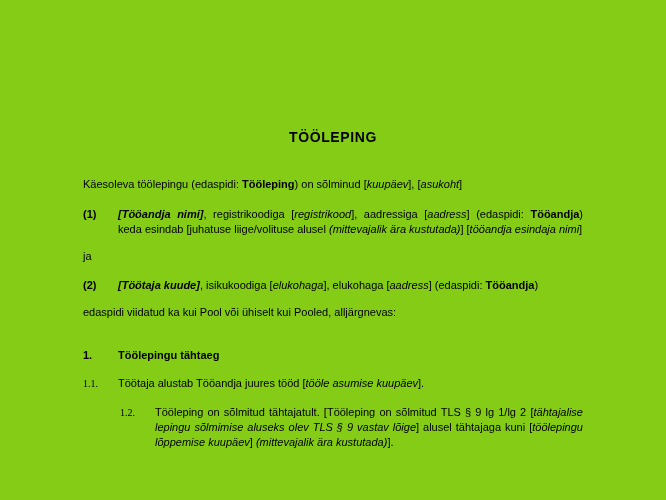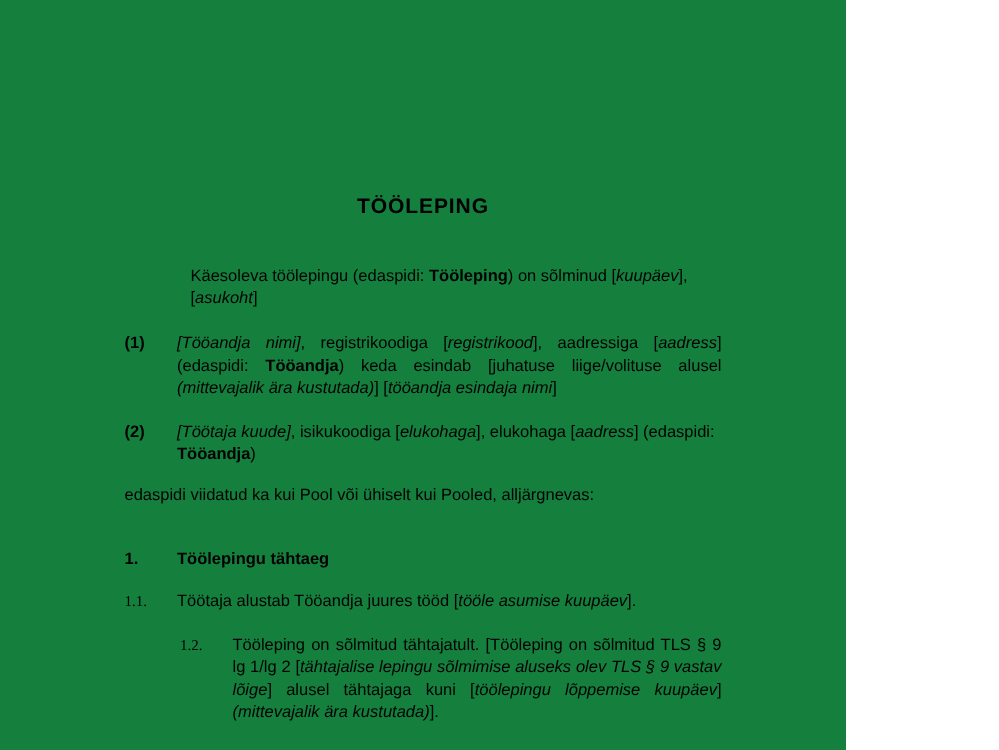--- a/index.html
+++ b/index.html
@@ -12,34 +12,34 @@
     height: 500px;
     overflow: hidden;
     font-family: "Liberation Sans", sans-serif;
     font-size: 11px;
     line-height: 15px;
     color: #000000;
     -webkit-font-smoothing: antialiased;
   }
   .page {
     box-sizing: border-box;
-    width: 564px;
+    width: 666px;
     height: 500px;
     padding: 129px 83px 0 83px;
-    background: #15803d;
+    background: #84cc16;
   }
   .doc-title {
     text-align: center;
     font-weight: bold;
     font-size: 14px;
     line-height: 17px;
     letter-spacing: 0.6px;
   }
   .para { margin: 0; }
-  .p-intro   { margin-top: 31px; margin-left: 44px; }
+  .p-intro   { margin-top: 31px; }
   .p-party1  { margin-top: 15px; }
   .p-ja      { margin-top: 12px; }
   .p-party2  { margin-top: 14px; }
   .p-note    { margin-top: 12px; }
   .p-heading { margin-top: 28px; }
   .p-c11     { margin-top: 13px; }
   .p-c12     { margin-top: 14px; margin-left: 37px; }
   .p-c13     { margin-top: 14px; }
   .numbered {
     position: relative;
@@ -52,35 +52,36 @@
     top: 0;
   }
   .num-bold { font-weight: bold; }
   .num-serif {
     font-family: "Liberation Serif", serif;
     font-size: 10px;
   }
   .heading-text { font-weight: bold; }
   .b  { font-weight: bold; }
   .i  { font-style: italic; }
-  .bi { font-weight: normal; font-style: italic; }
+  .bi { font-weight: bold; font-style: italic; }
 </style>
 </head>
 <body>
 
 <div class="page">
 
   <div class="doc-title">TÖÖLEPING</div>
 
   <p class="para p-intro"><span>Käesoleva töölepingu (edaspidi: </span><span class="b">Tööleping</span><span>) on sõlminud [</span><span class="i">kuupäev</span><span>], [</span><span class="i">asukoht</span><span>]</span></p>
 
   <div class="para numbered justify p-party1">
     <span class="num num-bold">(1)</span><span class="bi">[Tööandja nimi]</span><span>, registrikoodiga [</span><span class="i">registrikood</span><span>], aadressiga [</span><span class="i">aadress</span><span>] (edaspidi: </span><span class="b">Tööandja</span><span>) keda esindab [juhatuse liige/volituse alusel </span><span class="i">(mittevajalik ära kustutada)</span><span>] [</span><span class="i">tööandja esindaja nimi</span><span>]</span>
   </div>
 
+  <p class="para p-ja">ja</p>
 
   <div class="para numbered p-party2">
     <span class="num num-bold">(2)</span><span class="bi">[Töötaja kuude]</span><span>, isikukoodiga [</span><span class="i">elukohaga</span><span>], elukohaga [</span><span class="i">aadress</span><span>] (edaspidi: </span><span class="b">Tööandja</span><span>)</span>
   </div>
 
   <p class="para p-note">edaspidi viidatud ka kui Pool või ühiselt kui Pooled, alljärgnevas:</p>
 
   <div class="para numbered p-heading">
     <span class="num num-bold">1.</span><span class="heading-text">Töölepingu tähtaeg</span>
   </div>

